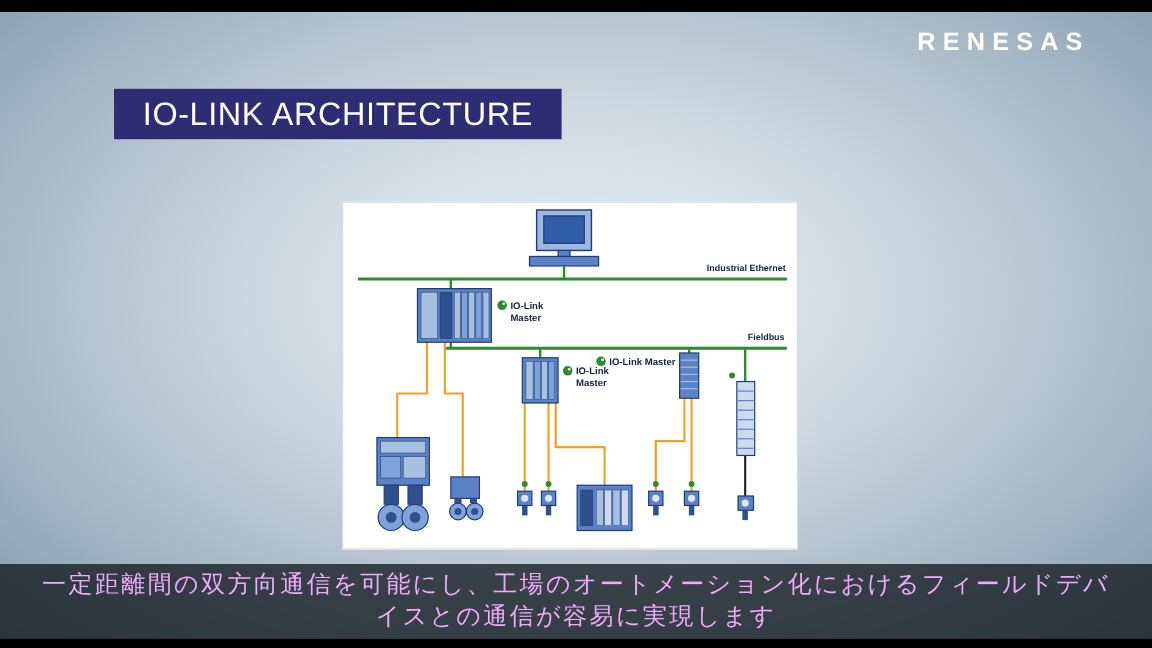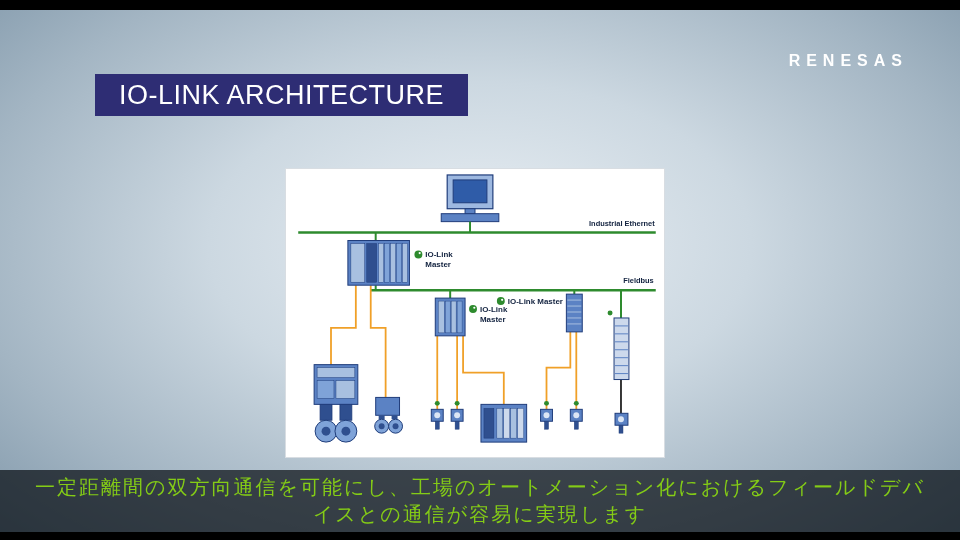--- a/index.html
+++ b/index.html
@@ -2,32 +2,32 @@
 <html><head>
 <meta charset="utf-8">
 <style>
   * { margin:0; padding:0; box-sizing:border-box; }
   html,body { width:960px; height:540px; overflow:hidden; background:#000;
               font-family:"Liberation Sans","DejaVu Sans",sans-serif; }
   .frame { position:relative; width:960px; height:540px; background:#000; }
   .stage { position:absolute; left:0; top:10px; width:960px; height:522px;
            background:radial-gradient(ellipse at 50% 45%, #e9eff4 0%, #ccd8e1 40%, #a3b5c3 75%, #8299ab 100%); }
   .logo { position:absolute; top:14px; right:52px; color:#ffffff;
-          font-size:16px; font-weight:700; letter-spacing:6px;margin-top:28px; }
+          font-size:21px; font-weight:700; letter-spacing:6px; }
   .title-banner { position:absolute; left:95px; top:64px; height:42px;
           background:#2e2d74; display:inline-flex; align-items:center;
           padding:0 24px; }
   .title-banner span { color:#ffffff; font-size:27px; font-weight:400;
           letter-spacing:0.5px; white-space:nowrap; }
   .diagram-panel { position:absolute; left:285px; top:158px; width:380px; height:290px;
           background:#ffffff; border:1px solid #d8dde2; }
   .diagram-panel svg { display:block; width:100%; height:100%; }
   .caption-bar { position:absolute; left:0; bottom:8px; width:960px; height:62px;
           background:rgba(8,14,20,0.72); display:flex; align-items:center; justify-content:center; }
-  .caption-bar p { color:#84cc16; font-size:20px; line-height:27px; letter-spacing:2px;
+  .caption-bar p { color:#f0abfc; font-size:20px; line-height:27px; letter-spacing:2px;
           text-align:center; width:900px; }
   .bus-label { font-size:7.5px; font-weight:700; fill:#12223f; }
   .master-label { font-size:8px; font-weight:700; fill:#12223f; }
 </style>
 </head>
 <body>
 
 <div class="frame">
   <div class="stage">
 

